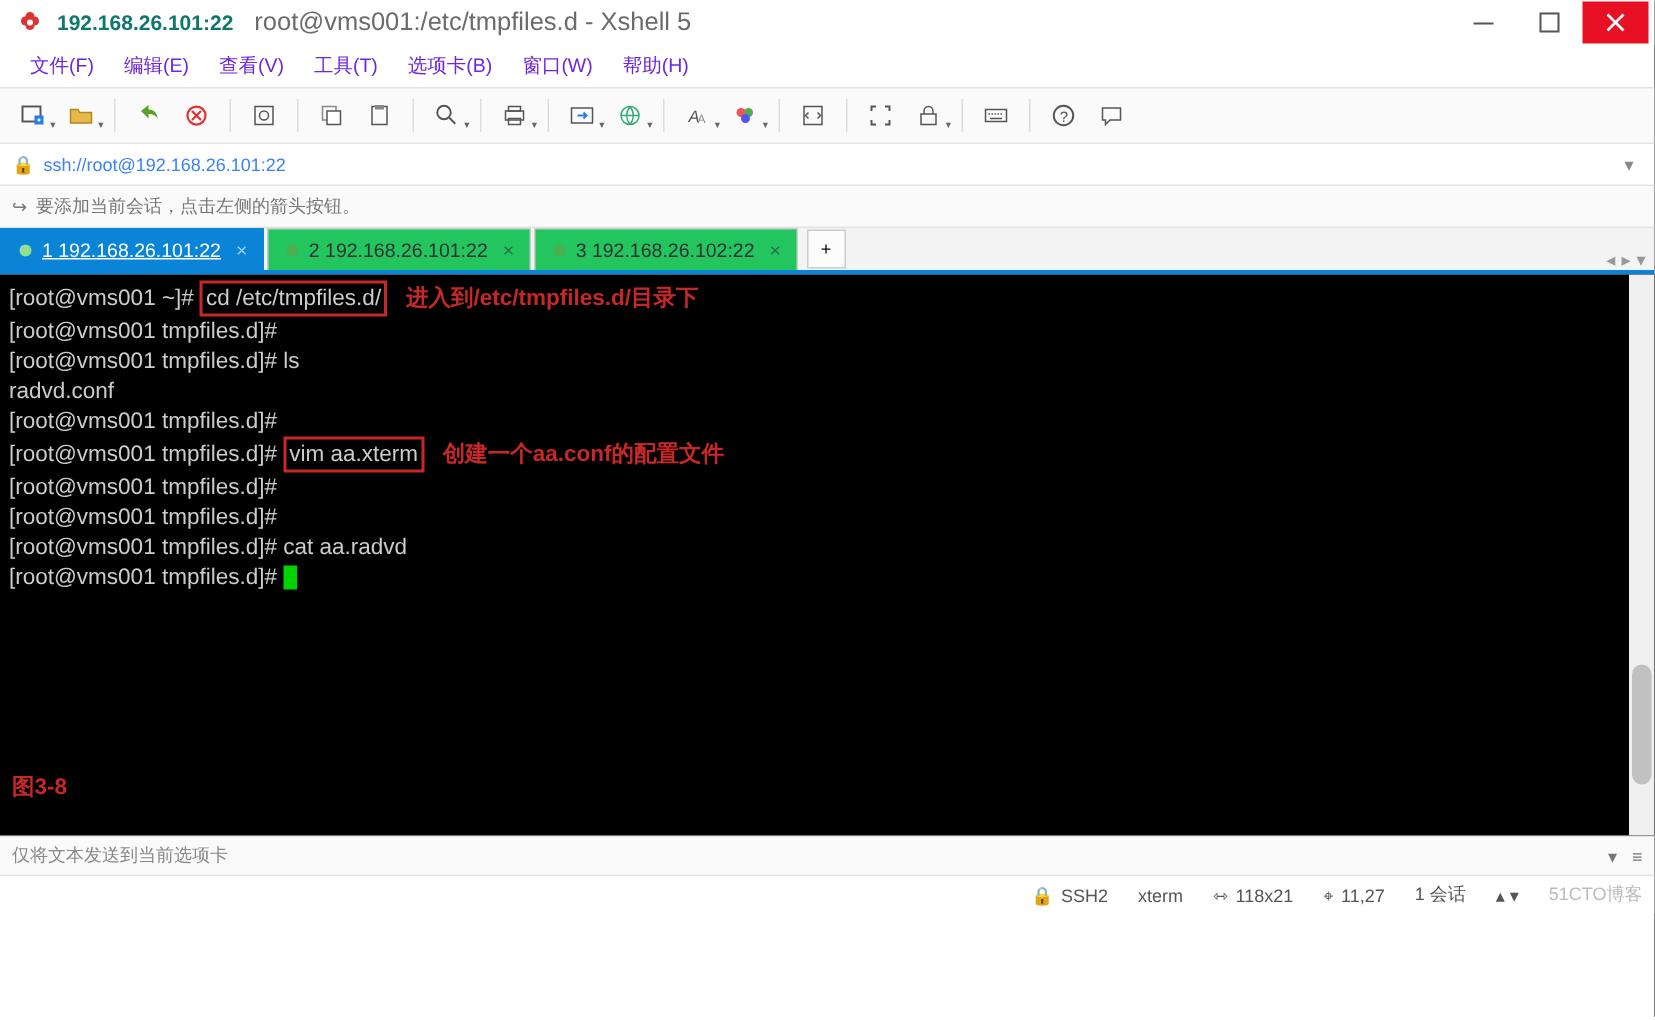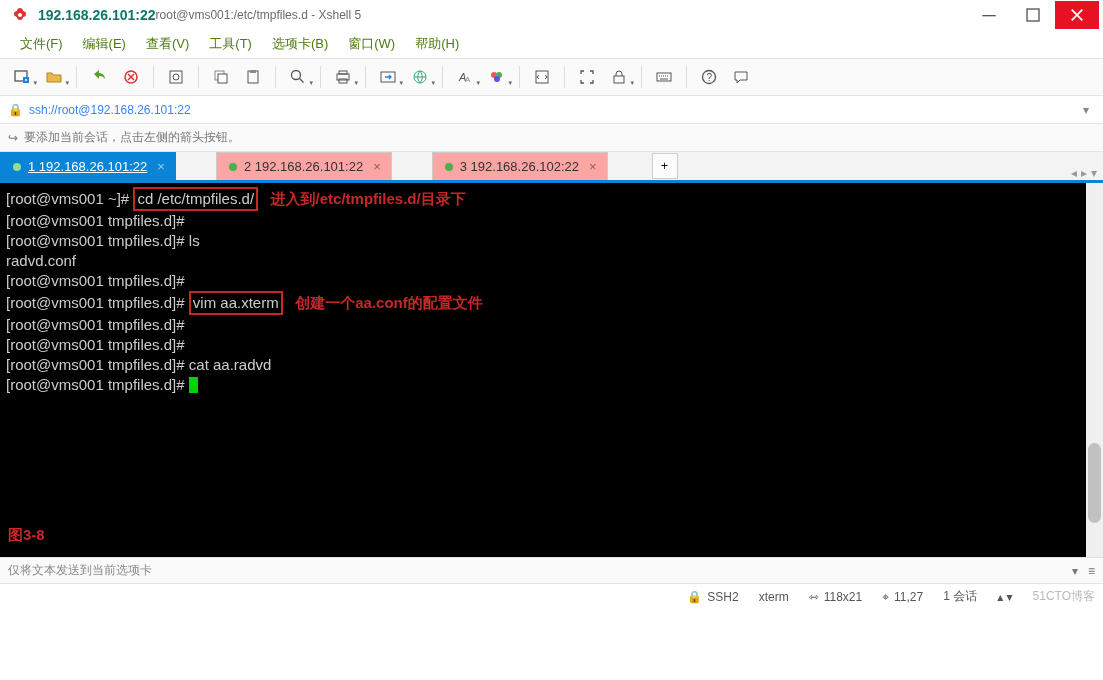--- a/index.html
+++ b/index.html
@@ -1,59 +1,59 @@
 <!DOCTYPE html>
 <html><head>
 <meta charset="utf-8">
 <style>
 * { margin: 0; padding: 0; box-sizing: border-box; font-family: "Microsoft YaHei", "Segoe UI", sans-serif; }
 body { background: #fff; width: 1103px; height: 680px; overflow: hidden; font-size: 12px; }
 
 .titlebar { height: 30px; display: flex; align-items: center; padding: 0 4px 0 12px; background: #fff; }
 .titlebar .app-icon { width: 16px; height: 16px; margin-right: 10px; color: #d33; }
 .titlebar .title-main { font-weight: bold; font-size: 14px; color: #0f766e; }
-.titlebar .title-path { color: #6b6b6b; font-size: 12px; }
+.titlebar .title-path { margin-left: 14px; color: #6b6b6b; font-size: 17px; }
 .titlebar .win-controls { margin-left: auto; display: flex; }
 .titlebar .win-btn { width: 44px; height: 28px; display: flex; align-items: center; justify-content: center; color: #555; }
 .titlebar .win-btn.close { background: #e81123; color: #fff; }
 
-.menubar { height: 28px; display: flex; align-items: center; padding: 0 10px; gap: 0; color: #4d7c0f; font-size: 13px; }
+.menubar { height: 28px; display: flex; align-items: center; padding: 0 10px; gap: 0; color: #6d28d9; font-size: 13px; }
 .menubar .menu-item { padding: 4px 10px; cursor: default; }
 
 .toolbar { height: 38px; display: flex; align-items: center; padding: 0 8px; gap: 4px; border-top: 1px solid #e3e3e3; border-bottom: 1px solid #e3e3e3; background: #fafafa; }
 .toolbar .tool-btn { width: 28px; height: 26px; display: flex; align-items: center; justify-content: center; color: #555; border: 1px solid transparent; border-radius: 2px; position: relative; }
 .toolbar .sep { width: 1px; height: 22px; background: #ddd; margin: 0 4px; }
 .toolbar .dropdown-arrow { position: absolute; right: -2px; bottom: 2px; font-size: 7px; color: #666; }
 
 .addressbar { height: 28px; display: flex; align-items: center; padding: 0 8px; background: #fff; border-bottom: 1px solid #e3e3e3; }
 .addressbar .lock { color: #888; margin-right: 6px; font-size: 12px; }
 .addressbar .url { color: #3b82f6; font-size: 12px; }
 .addressbar .right-ctrl { margin-left: auto; color: #888; padding: 0 6px; }
 
 .hintbar { height: 28px; display: flex; align-items: center; padding: 0 8px; background: #fafafa; color: #777; font-size: 12px; border-bottom: 1px solid #e3e3e3; }
 .hintbar .hint-icon { margin-right: 6px; }
 
-.tabbar { height: 31px; background: #f3f3f3; border-bottom: 3px solid #0a84d6; display: flex; align-items: flex-end; position: relative; gap: 38px; }
-.tabbar .tab { height: 28px; display: flex; align-items: center; padding: 0 10px 0 12px; font-size: 13px; color: #333; border: 1px solid #ccc; border-bottom: none; margin-right: 2px; background: #fca5a5; }
+.tabbar { height: 31px; background: #f3f3f3; border-bottom: 3px solid #0a84d6; display: flex; align-items: flex-end; position: relative; }
+.tabbar .tab { height: 28px; display: flex; align-items: center; padding: 0 10px 0 12px; font-size: 13px; color: #333; border: 1px solid #ccc; border-bottom: none; margin-right: 2px; background: #22c55e; }
 .tabbar .tab.active { background: #0a84d6; color: #fff; border-color: #0a84d6; }
 .tabbar .tab .dot { width: 8px; height: 8px; border-radius: 50%; background: #4caf50; margin-right: 7px; }
 .tabbar .tab.active .dot { background: #8fe08f; }
 .tabbar .tab .tab-text { margin-right: 10px; }
 .tabbar .tab.active .tab-text { text-decoration: underline; }
 .tabbar .tab .tab-close { color: inherit; opacity: .6; font-size: 13px; }
 .tabbar .tab-add { width: 26px; height: 26px; border: 1px solid #ccc; display: flex; align-items: center; justify-content: center; margin-left: 4px; margin-bottom: 1px; background: #fcfcfc; }
 .tabbar .nav-right { margin-left: auto; display: flex; align-items: center; gap: 4px; padding-right: 6px; color: #999; }
 
 .terminal { background: #000; color: #ccc; font-family: "Consolas","Courier New",monospace; font-size: 15px; line-height: 20px; height: 374px; padding: 4px 6px; position: relative; overflow: hidden; }
 .terminal .line { white-space: pre; }
 .terminal .hl-box { border: 2px solid #c62828; padding: 0 2px; display: inline-block; }
 .terminal .ann { color: #c62828; font-weight: bold; font-family: "Microsoft YaHei",sans-serif; }
 .terminal .underline-red { border-bottom: 2px solid #c62828; display: inline-block; }
 .terminal .cursor { display: inline-block; width: 9px; height: 16px; background: #00d400; vertical-align: text-bottom; }
-.terminal .fig-label { position: absolute; bottom: 12px; left: 8px; color: #c62828; font-weight: bold; font-family: "Microsoft YaHei",sans-serif; font-size: 15px; }
+.terminal .fig-label { position: absolute; bottom: 22px; left: 8px; color: #c62828; font-weight: bold; font-family: "Microsoft YaHei",sans-serif; font-size: 15px; }
 
 .term-scrollbar { position: absolute; right: 0; top: 0; width: 17px; height: 100%; background: #f0f0f0; }
 .term-scrollbar .thumb { position: absolute; left: 2px; width: 13px; background: #c1c1c1; border-radius: 7px; }
 
 .footer-input { height: 26px; display: flex; align-items: center; padding: 12px 8px; background: #fafafa; border-top: 1px solid #e3e3e3; color: #888; font-size: 12px; }
 .footer-input .right-icons { margin-left: auto; display: flex; gap: 10px; color: #777; }
 
 .statusbar { height: 26px; display: flex; align-items: center; justify-content: flex-end; padding: 0 8px; gap: 20px; color: #555; font-size: 12px; background: #fff; border-top: 1px solid #e3e3e3; }
 .statusbar .field { display: flex; align-items: center; gap: 5px; }
 .statusbar .watermark { color: #bbb; }

